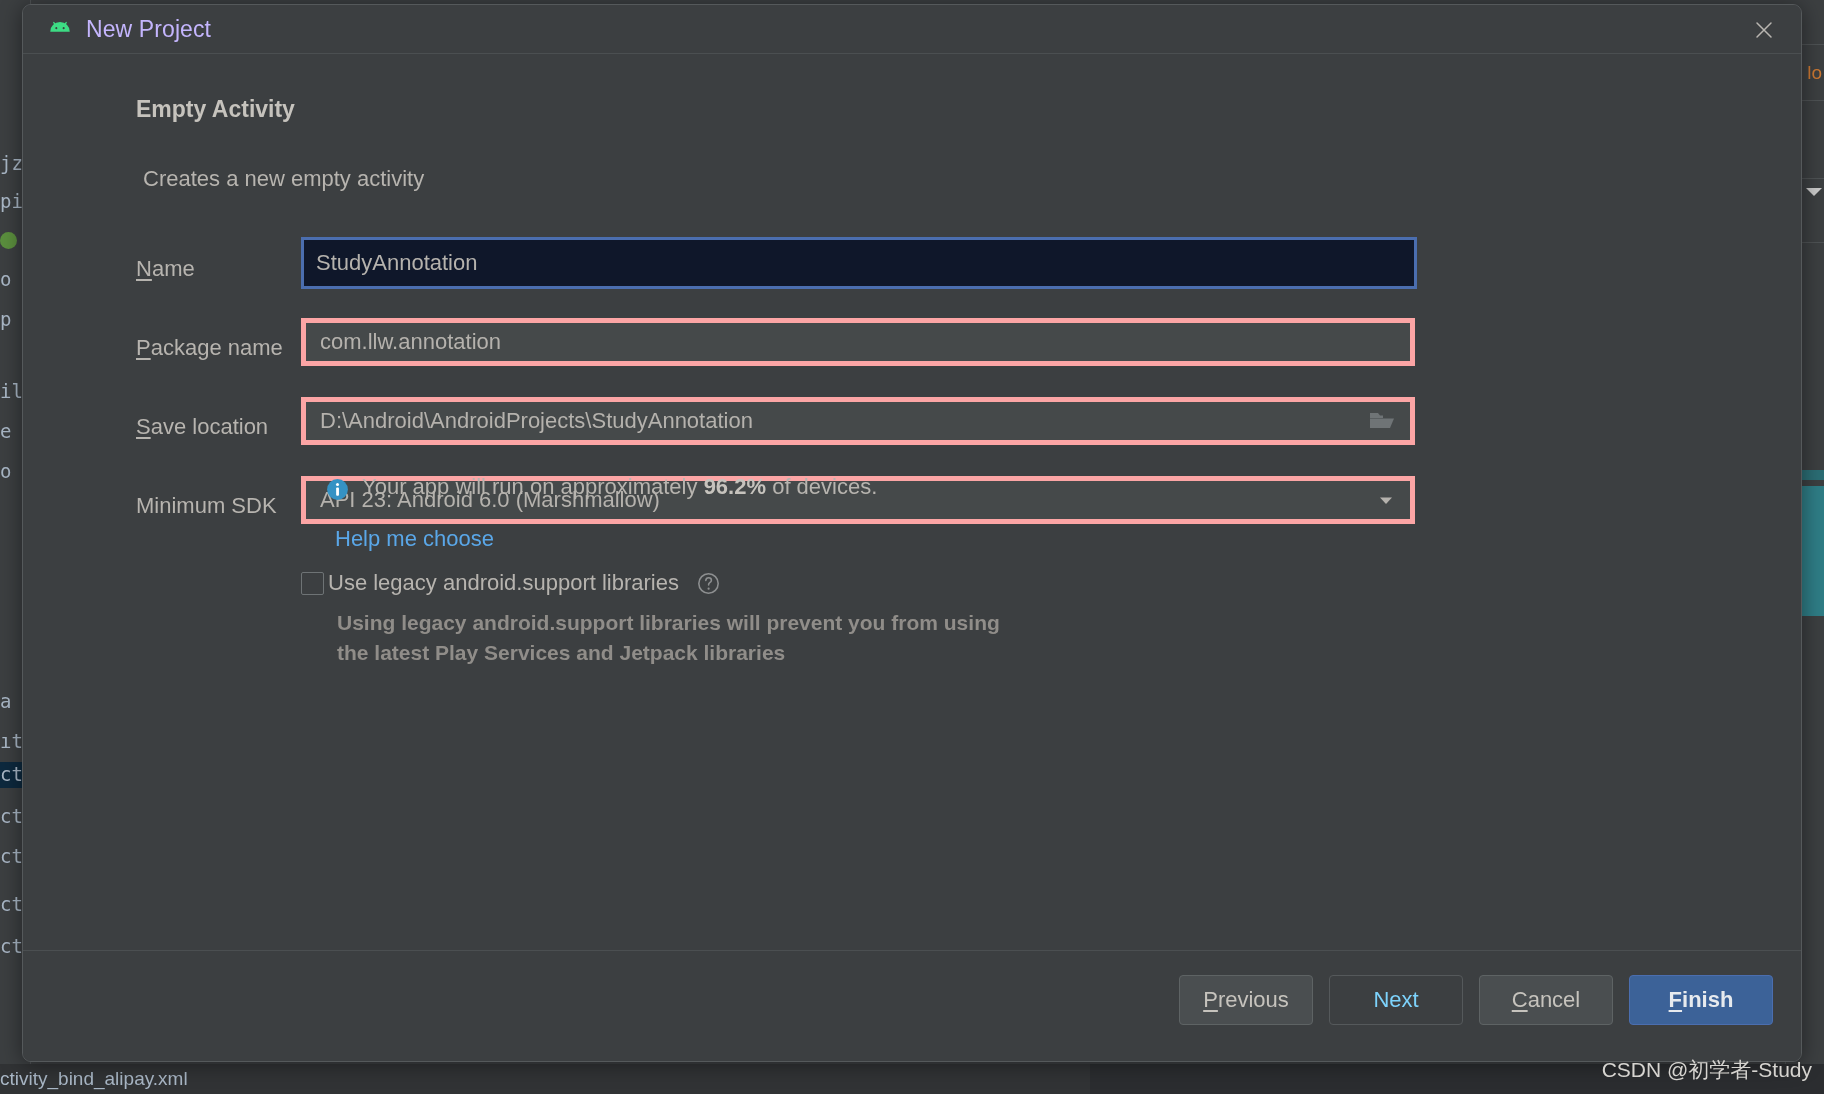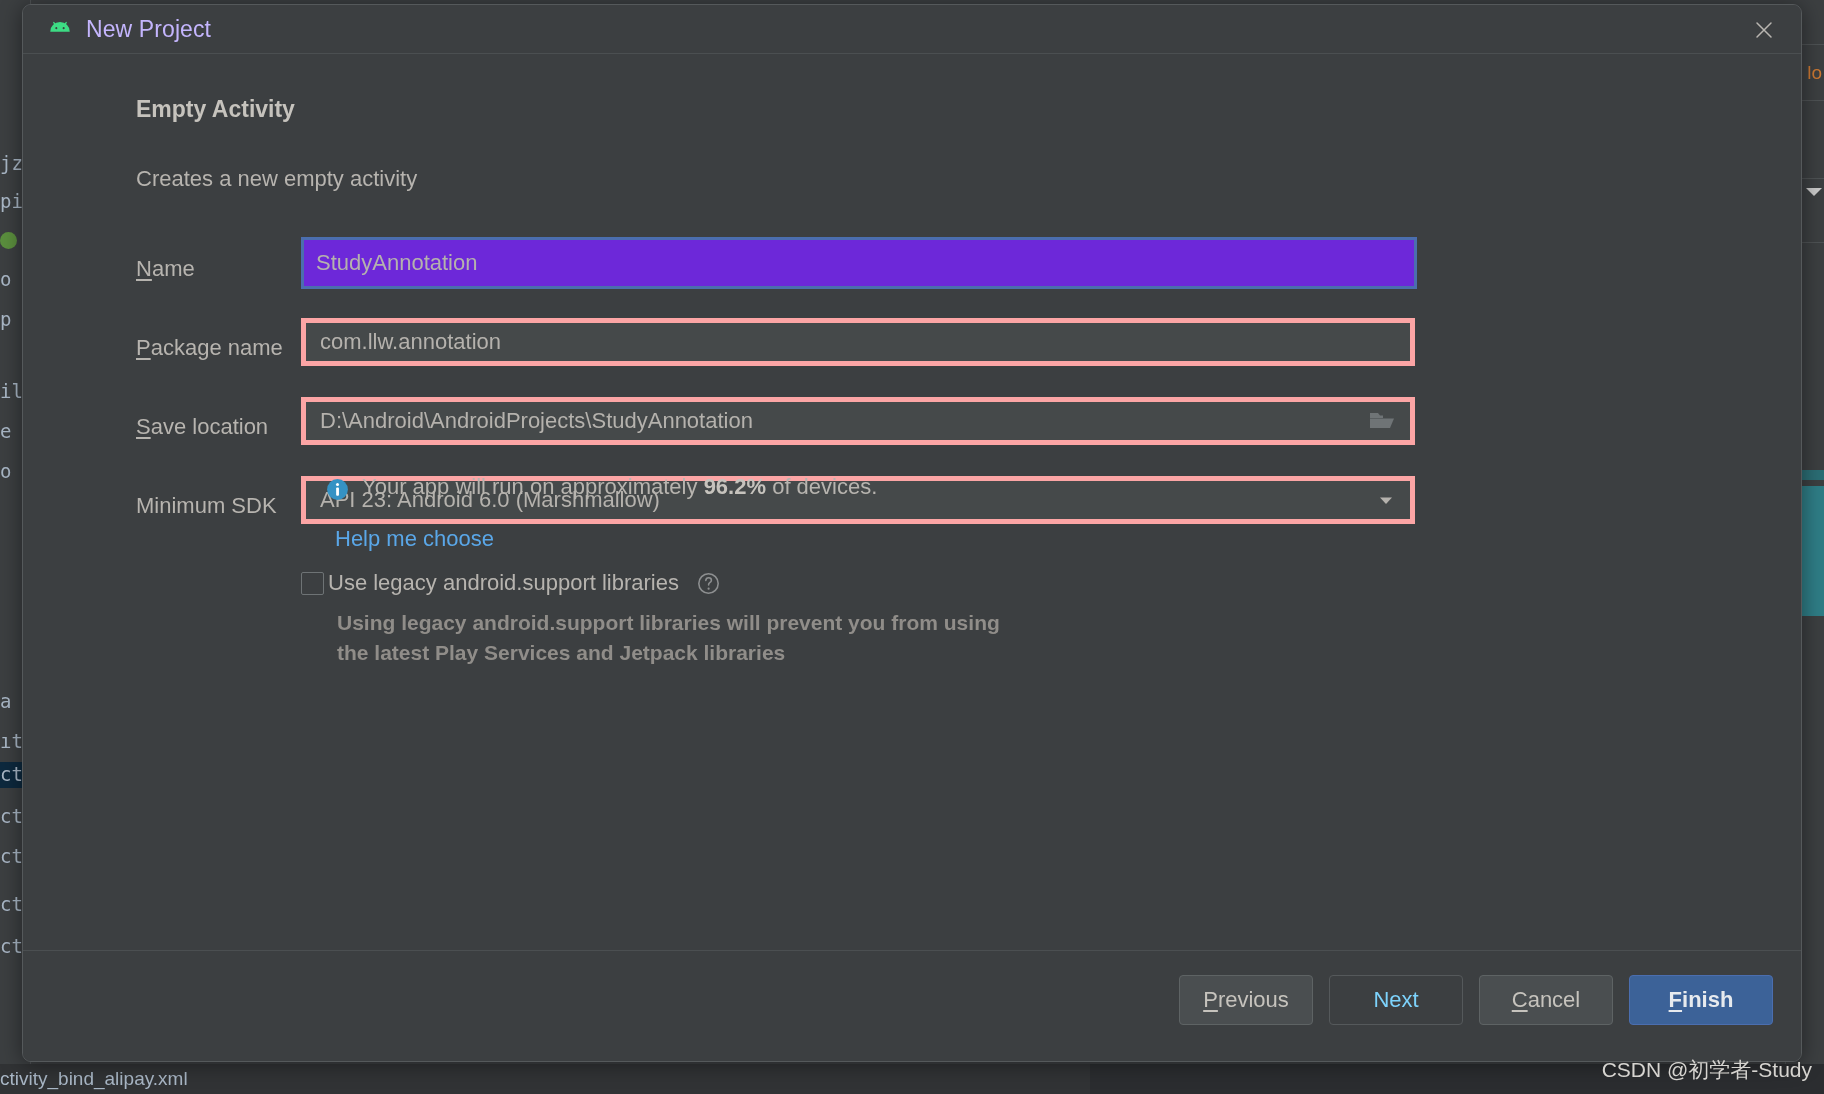--- a/index.html
+++ b/index.html
@@ -182,21 +182,21 @@
   .heading {
     position: absolute;
     left: 113px;
     top: 42px;
     color: #c6c3bd;
     font-size: 23px;
     font-weight: bold;
   }
   .subheading {
     position: absolute;
-    left: 113px;
+    left: 120px;
     top: 112px;
     color: #b7b4af;
     font-size: 22px;
   }
 
   .form {
     position: absolute;
     left: 113px;
     top: 182px;
     width: 1610px;
@@ -224,21 +224,21 @@
     background: #45494a;
     border: 5px solid #fca5a5;
     box-sizing: border-box;
     display: flex;
     align-items: center;
     color: #b5b2ad;
     font-size: 22px;
     padding: 0 14px;
   }
   .field.focused {
-    background: #6d28d9;
+    background: #0f172a;
     border: 1px solid #4b6eaf;
     outline: 2px solid #4b6eaf;
     outline-offset: -3px;
     width: 1116px;
     height: 52px;
     top: 1px;
   }
   .field .val { flex: 1 1 auto; white-space: nowrap; overflow: hidden; }
   .folder-icon { flex: 0 0 auto; margin-left: 8px; display: block; }
   .caret-icon { flex: 0 0 auto; margin-left: 8px; display: block; }

